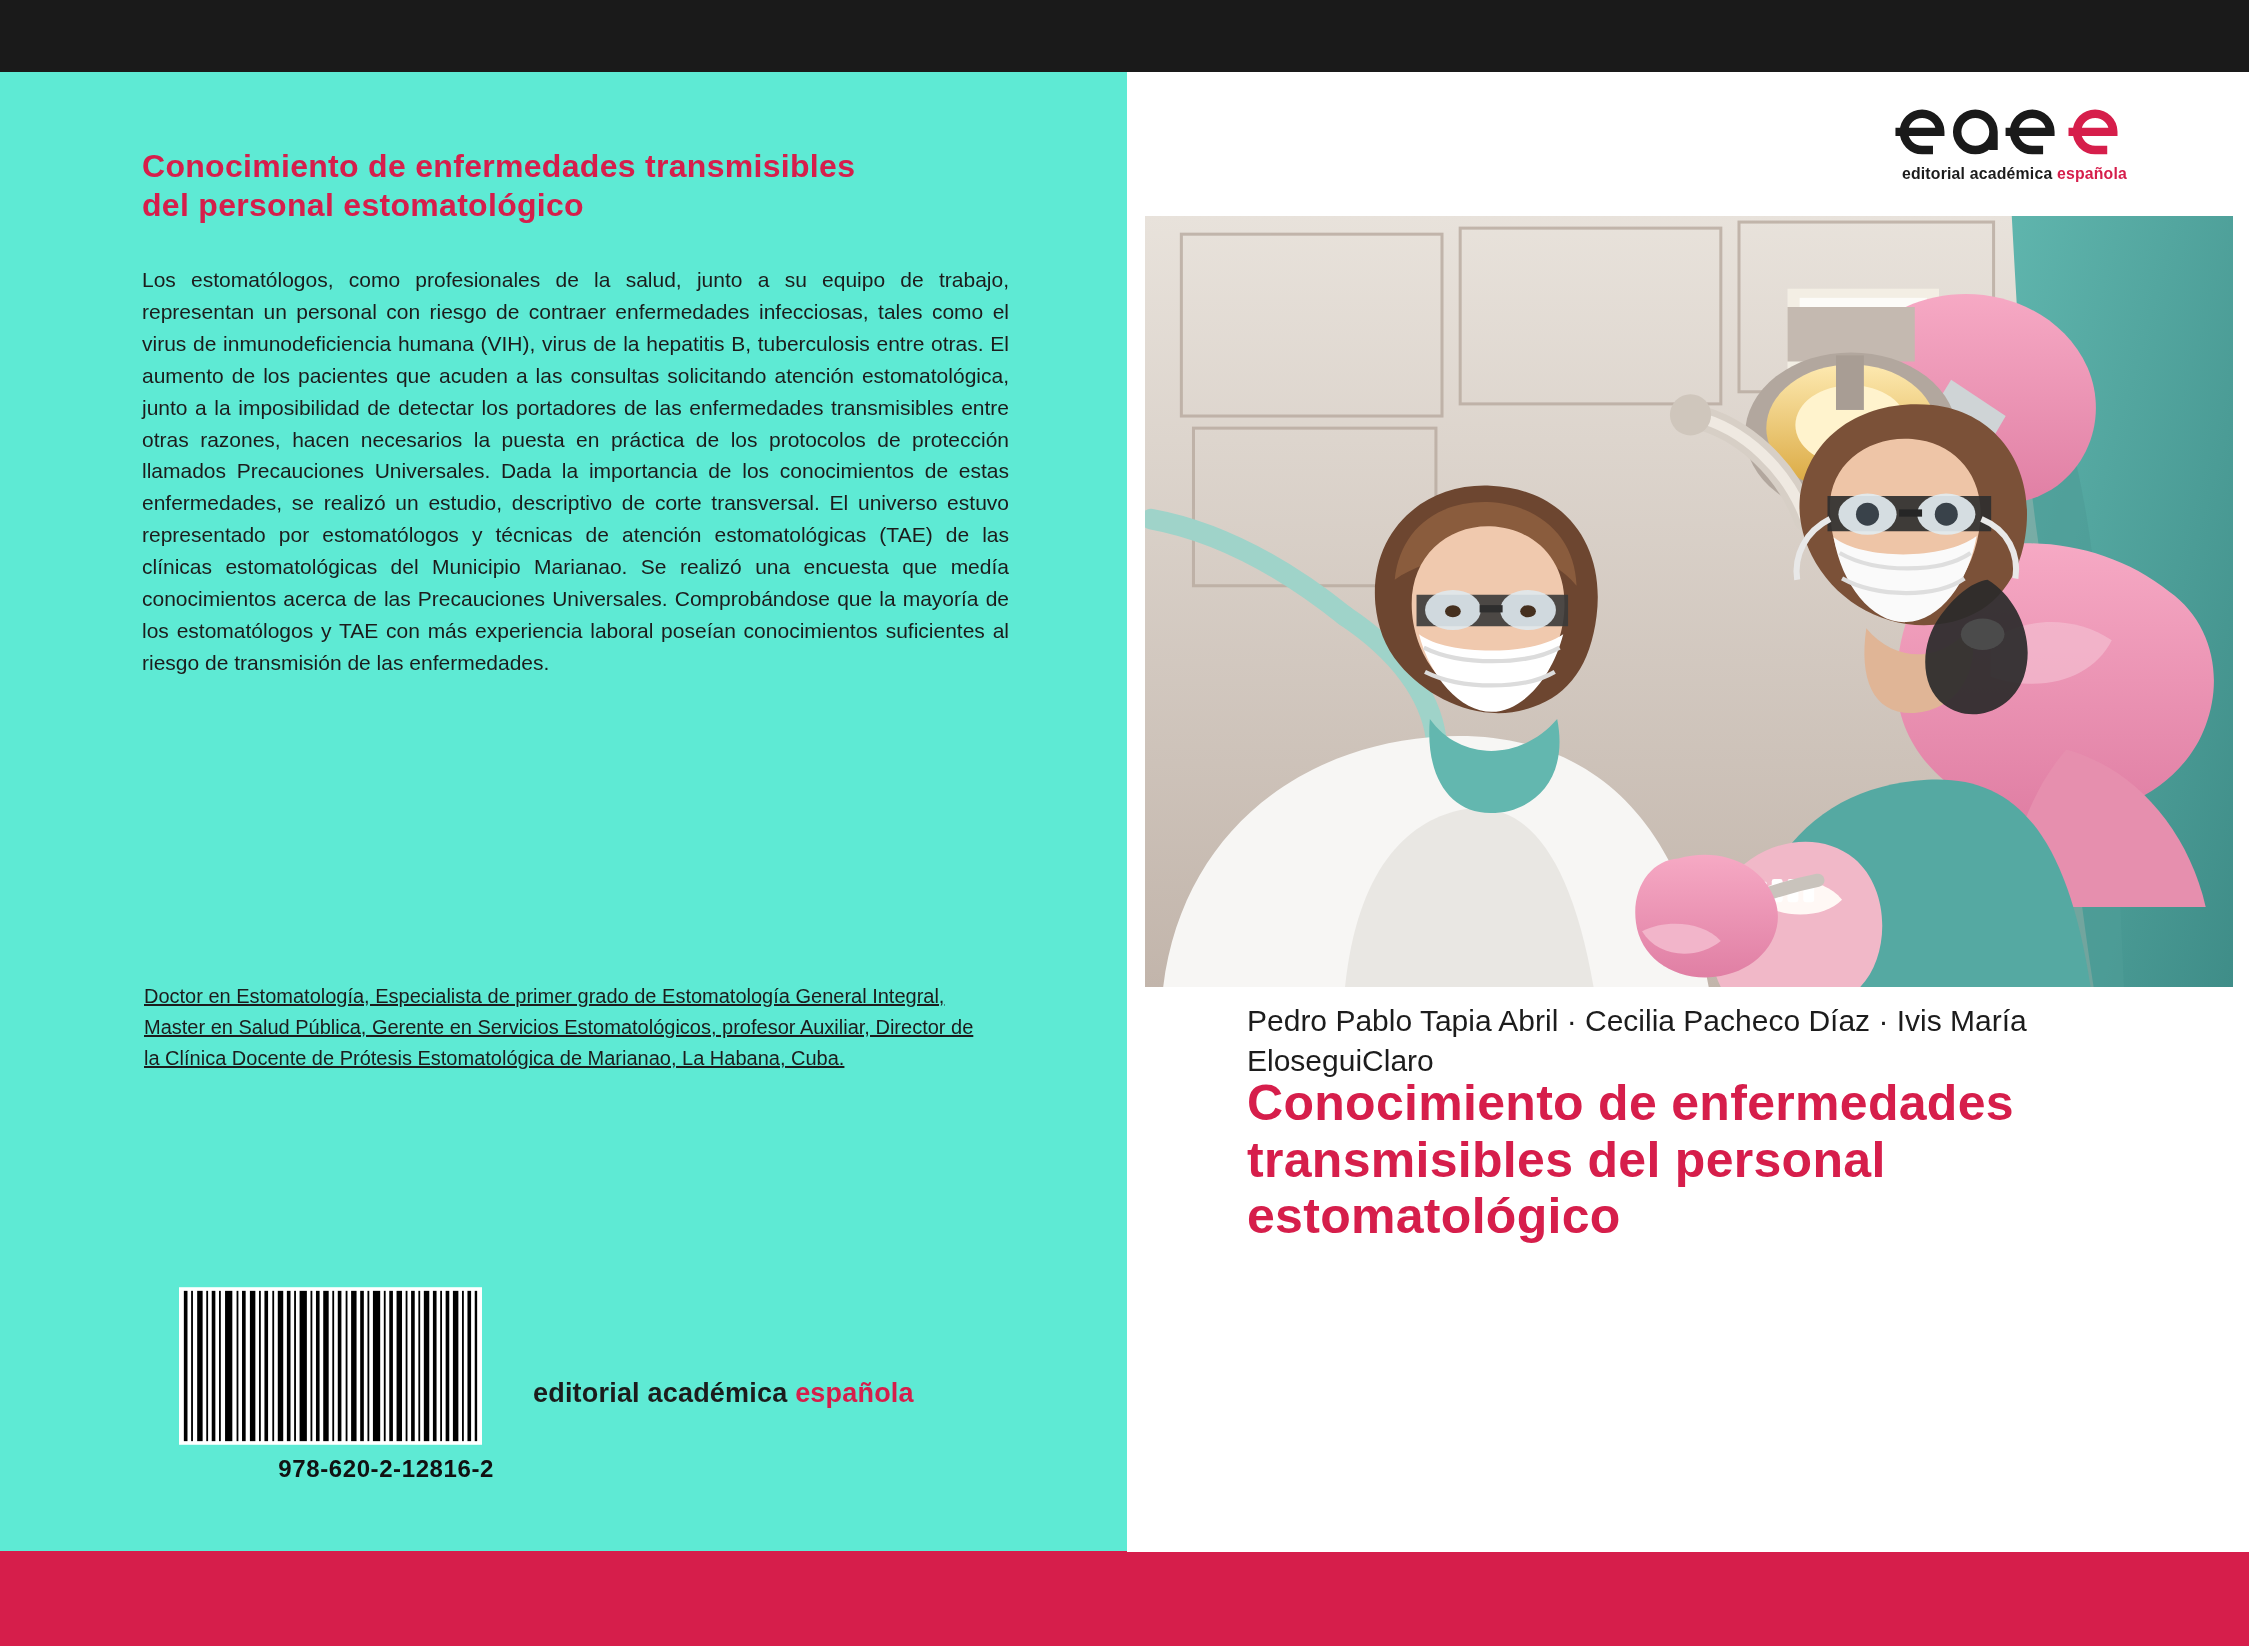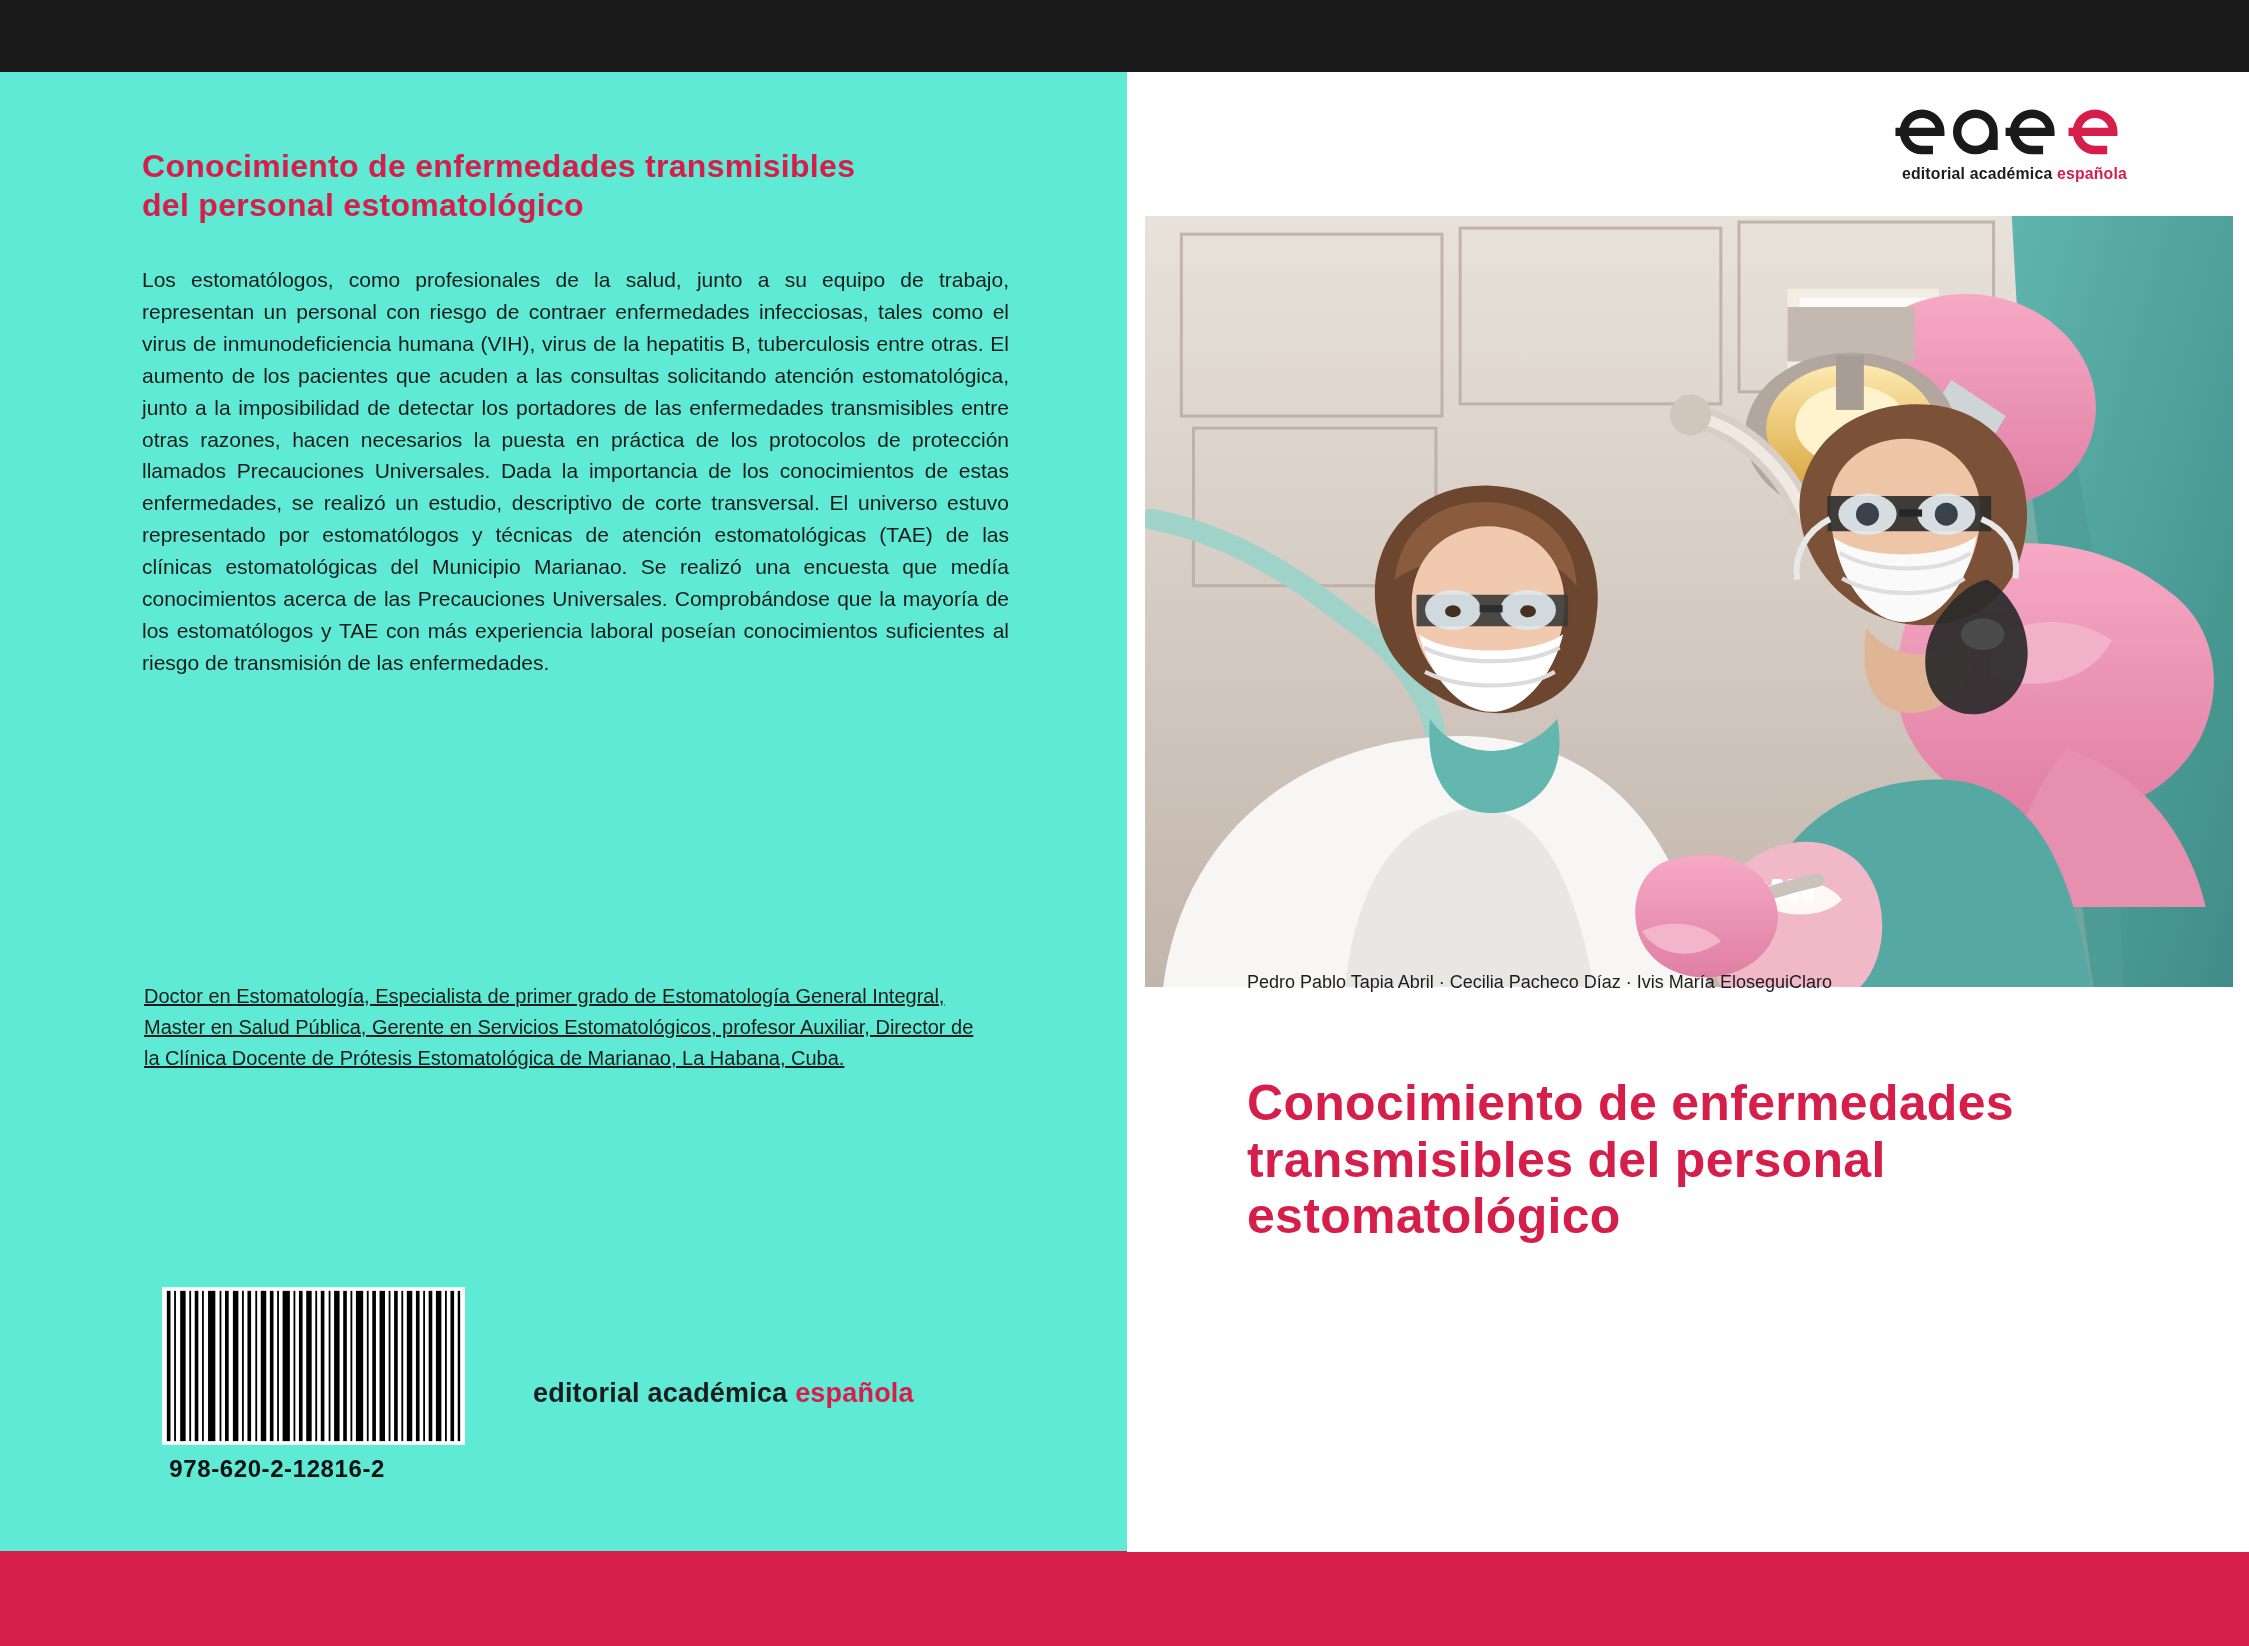--- a/index.html
+++ b/index.html
@@ -66,23 +66,24 @@
     top: 909px;
     width: 836px;
     font-size: 20px;
     line-height: 1.56;
     color: #1c1c1c;
     text-decoration: underline;
   }
   
   .barcode-wrap {
     position: absolute;
-    left: 162px;
+    left: 179px;
     top: 1215px;
     width: 315px;
+    text-align: right;
   }
   .barcode {
     width: 303px;
     height: 158px;
     display: block;
   }
   .isbn {
     margin-top: 9.7px;
     margin-left: 7.3px;
     font-size: 24px;
@@ -139,23 +140,23 @@
     width: 1088px;
     height: 771px;
     overflow: hidden;
     background: #c9b7ae;
   }
   .photo svg { display: block; width: 100%; height: 100%; }
 
   .authors {
     position: absolute;
     left: 120px;
-    top: 899px;
+    top: 929px;
     width: 836px;
-    font-size: 18px;
+    font-size: 30px;
     line-height: 1.32;
     color: #1c1c1c;
   }
   .front-title {
     position: absolute;
     left: 120px;
     top: 1003px;
     width: 909px;
     color: #d61e4b;
     font-size: 50px;

